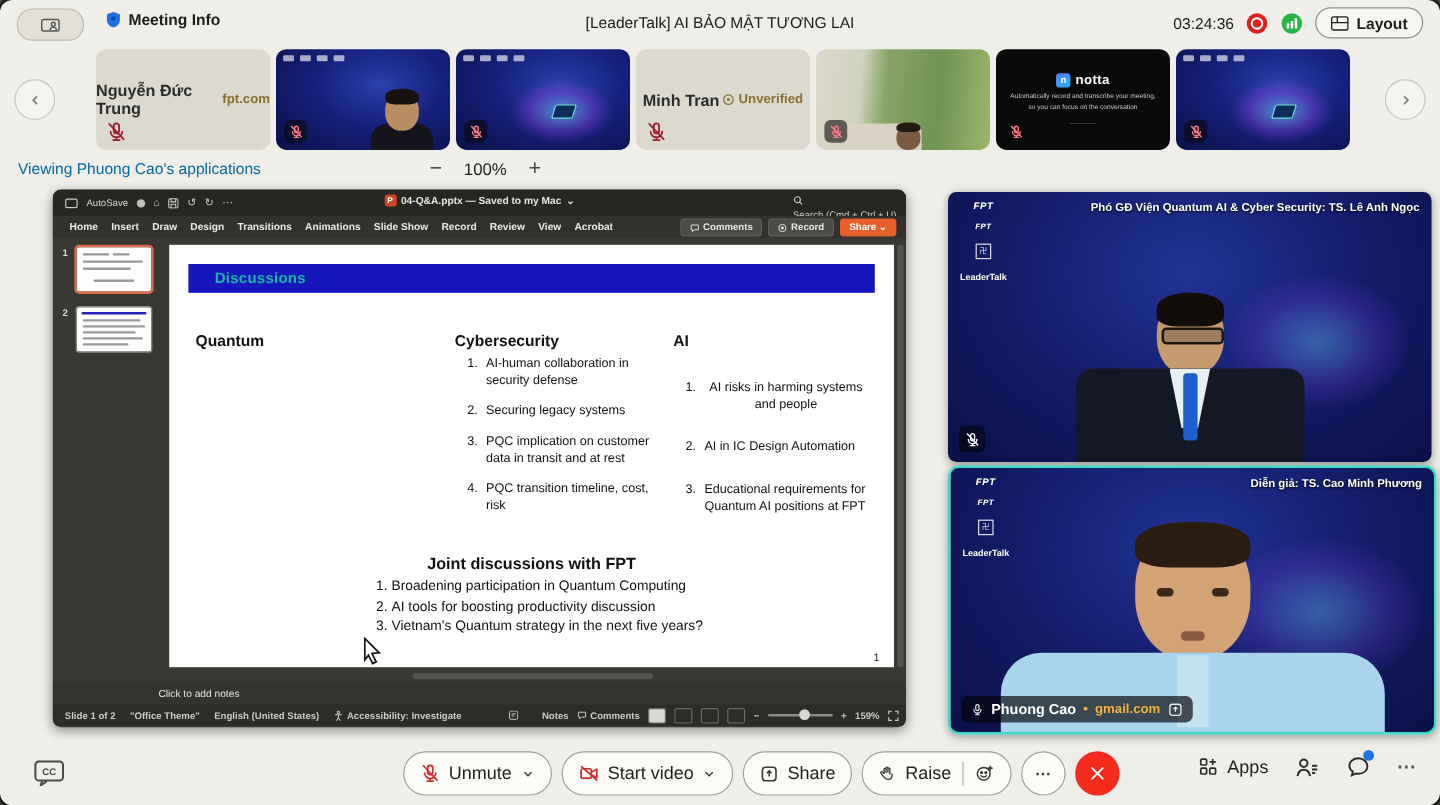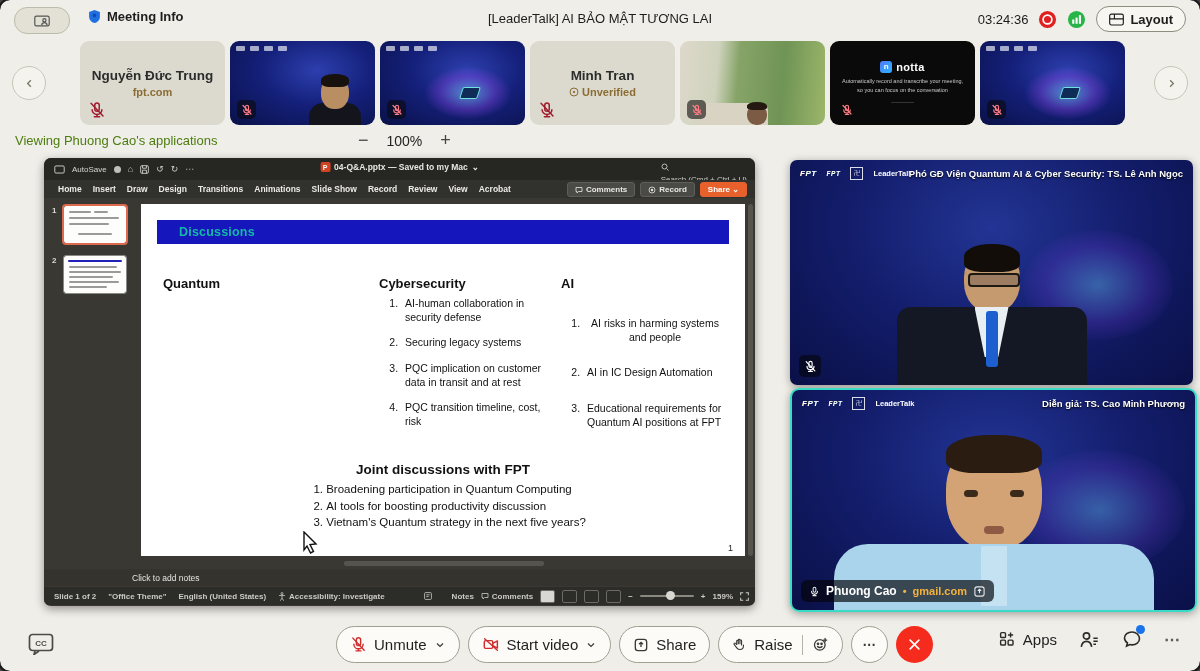--- a/index.html
+++ b/index.html
@@ -16,21 +16,21 @@
   .title-c{position:absolute;left:50%;top:11px;transform:translateX(-50%);font-size:13px;color:#1c1c1c;}
   .top-right{position:absolute;right:14px;top:6px;display:flex;align-items:center;gap:10px;}
   .timer{font-size:13px;color:#1c1c1c;}
   .layout-btn{height:26px;padding:0 12px;border:1.5px solid #8f8d80;border-radius:14px;background:#f7f6f1;
               display:flex;align-items:center;gap:6px;font-size:13px;font-weight:600;color:#1d1d1d;}
   
   .strip{position:absolute;left:0;top:40px;width:100%;height:86px;}
   .chev{position:absolute;top:26px;width:32px;height:32px;border-radius:50%;background:#f4f3ed;
         border:1px solid #c8c6b8;display:flex;align-items:center;justify-content:center;color:#7d7b6e;}
   .tile{position:absolute;top:1px;width:145px;height:84px;border-radius:9px;overflow:hidden;}
-  .tile.gray{background:#dcdacf;display:flex;flex-direction:column;align-items:center;justify-content:center;gap:3px;}
+  .tile.gray{background:#dcdacf;display:flex;flex-direction:row;align-items:center;justify-content:center;gap:3px;}
   .tile .nm{font-size:13.5px;font-weight:700;color:#2c2c2c;}
   .tile .sub{font-size:11px;font-weight:700;color:#8a6d34;display:flex;align-items:center;gap:3px;}
   .tile.vid{background:radial-gradient(ellipse at 60% 35%,#2d3fae 0%,#14207a 45%,#0a1148 100%);}
   .tile.room{background:linear-gradient(95deg,#ded8cb 0%,#cfd3bd 26%,#87a468 40%,#6f9455 70%,#9cb66a 100%);}
   .tile.notta{background:#0a0a0a;display:flex;flex-direction:column;align-items:center;justify-content:center;gap:4px;}
   .notta-row{display:flex;align-items:center;gap:4px;}
   .notta-ic{width:12px;height:12px;border-radius:3px;background:linear-gradient(135deg,#4f7bff,#2db4ff);
             color:#fff;font-size:8px;font-weight:700;display:flex;align-items:center;justify-content:center;}
   .notta-brand{color:#fff;font-weight:700;font-size:11px;letter-spacing:.3px;}
   .notta-line{color:#c9c9c9;font-size:5.5px;line-height:1.5;}
@@ -42,21 +42,21 @@
   .logo-dots i{display:block;width:9px;height:5px;border-radius:1px;background:rgba(255,255,255,.75);}
   .mini-chip{position:absolute;right:14px;bottom:6px;width:86px;height:52px;
              background:radial-gradient(ellipse at center,rgba(120,220,255,.55) 0%,rgba(170,80,255,.3) 45%,transparent 72%);}
   .mini-chip::after{content:"";position:absolute;left:36px;top:20px;width:16px;height:10px;background:#0e2c57;
                     border:1px solid #6fe0e0;border-radius:2px;transform:skewX(-18deg);}
   .p-sil{position:absolute;} .p-head{background:#b98e63;border-radius:46%;position:relative;margin:0 auto;}
   .p-hair{position:absolute;left:0;right:0;top:-3px;height:42%;background:#17120e;border-radius:46% 46% 30% 30%;}
   .p-body{border-radius:14px 14px 0 0;margin:-6px auto 0;}
   
   .banner{position:absolute;left:0;top:128px;width:100%;height:28px;}
-  .banner .txt{position:absolute;left:15px;top:5px;font-size:13px;color:#4d7c0f;}
+  .banner .txt{position:absolute;left:15px;top:5px;font-size:13px;color:#0369a1;}
   .zoomctl{position:absolute;left:358px;top:2px;display:flex;align-items:center;gap:18px;font-size:14px;color:#232323;}
   .zoomctl .z{font-size:18px;color:#444;}
   
   .ppt{position:absolute;left:44px;top:158px;width:711px;height:448px;background:#393833;border-radius:7px;
        overflow:hidden;box-shadow:0 3px 10px rgba(0,0,0,.4);}
   .ppt-title{position:relative;height:22px;background:#262623;display:flex;align-items:center;color:#d8d7d3;}
   .ptl{display:flex;align-items:center;gap:7px;padding-left:10px;font-size:8px;}
   .ptl .glyph{font-size:9px;color:#cfcecb;}
   .autosave-dot{width:7px;height:7px;border-radius:50%;background:#bfbeba;}
   .ptitle-c{position:absolute;left:50%;top:4px;transform:translateX(-50%);display:flex;align-items:center;gap:4px;
@@ -100,21 +100,21 @@
   .viewbox{width:13px;height:11px;border:1px solid #6b6a64;border-radius:2px;}
   .viewbox.on{background:#d8d7d2;}
   .slider{position:relative;width:54px;height:2px;background:#8a897f;border-radius:1px;}
   .slider i{position:absolute;left:26px;top:-4px;width:9px;height:9px;border-radius:50%;background:#d8d7d2;}
   
   .vfeed{position:absolute;left:790px;width:403px;border-radius:7px;overflow:hidden;
          background:radial-gradient(ellipse at 50% 30%,#223494 0%,#131d6b 50%,#0a1047 100%);
          box-shadow:0 2px 8px rgba(0,0,0,.35);}
   .v1{top:160px;height:225px;}
   .v2{top:388px;height:220px;border:2px solid #38dcc6;border-radius:9px;}
-  .vlogos{position:absolute;left:10px;top:7px;display:flex;align-items:center;gap:10px;}
+  .vlogos{position:absolute;left:10px;top:7px;display:flex;align-items:center;gap:10px;flex-direction:column;}
   .fptmark{color:#fff;font-size:8px;font-weight:700;font-style:italic;letter-spacing:.5px;
            background:linear-gradient(90deg,#ff7b2f,#2fa84f,#2f6bff);-webkit-background-clip:text;background-clip:text;}
   .sq-logo{width:11px;height:11px;border:1px solid rgba(255,255,255,.85);color:#fff;font-size:6px;
            display:flex;align-items:center;justify-content:center;}
   .lt-logo{color:#fff;font-size:7.5px;font-weight:700;}
   .vcap{position:absolute;right:10px;top:8px;font-size:9.5px;font-weight:700;color:#fff;text-shadow:0 1px 2px #000;}
   .glow{position:absolute;border-radius:50%;}
   .vmic{position:absolute;left:9px;bottom:8px;width:22px;height:22px;border-radius:5px;background:rgba(5,5,10,.6);
         display:flex;align-items:center;justify-content:center;color:#fff;}
   .namepill{position:absolute;left:9px;bottom:8px;height:22px;border-radius:6px;background:rgba(5,5,10,.68);

